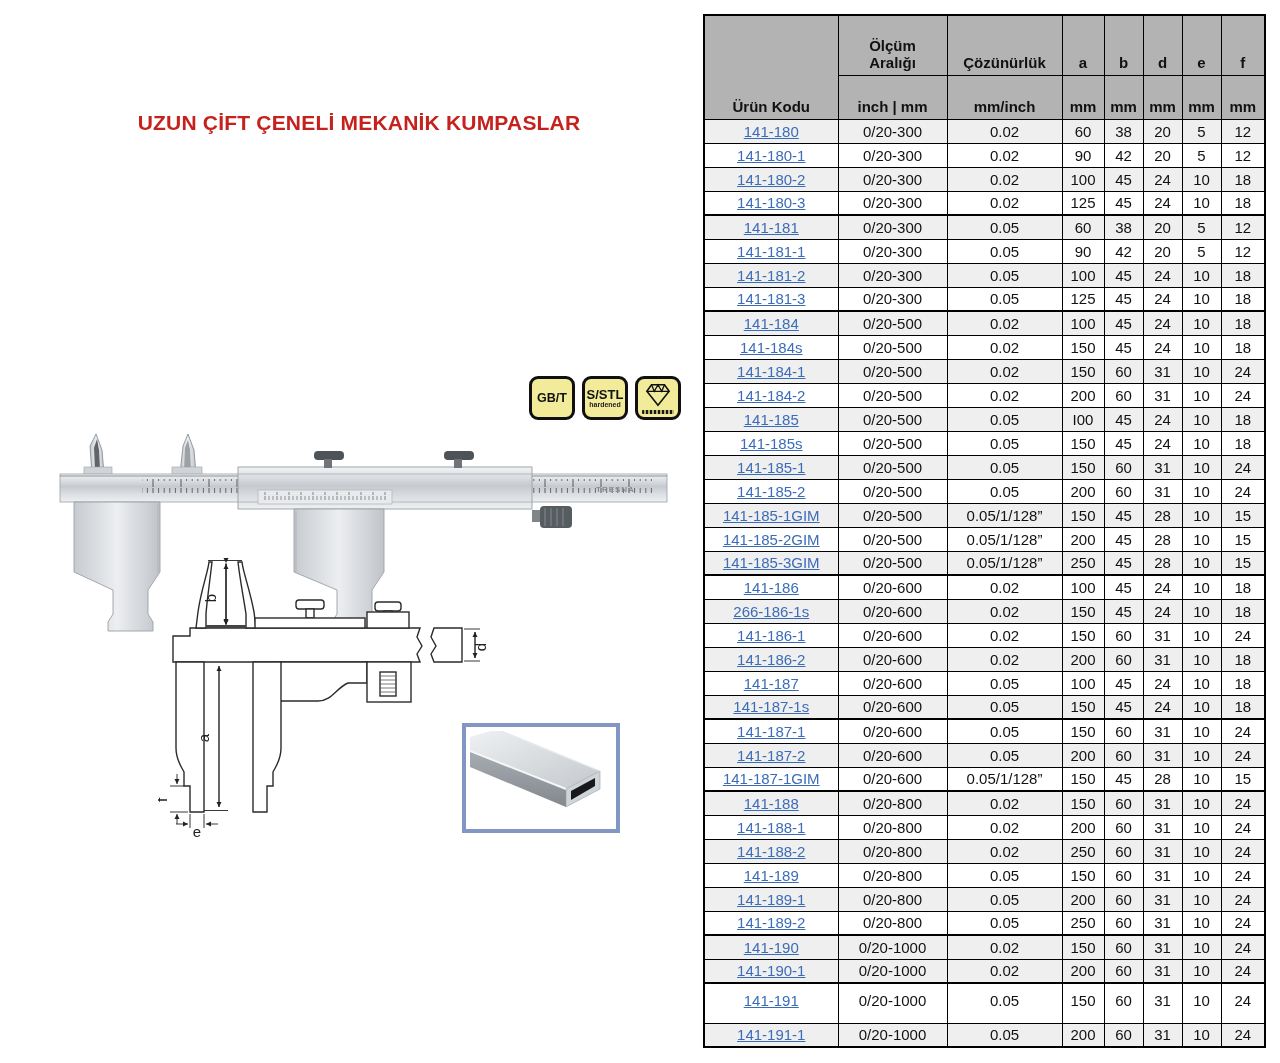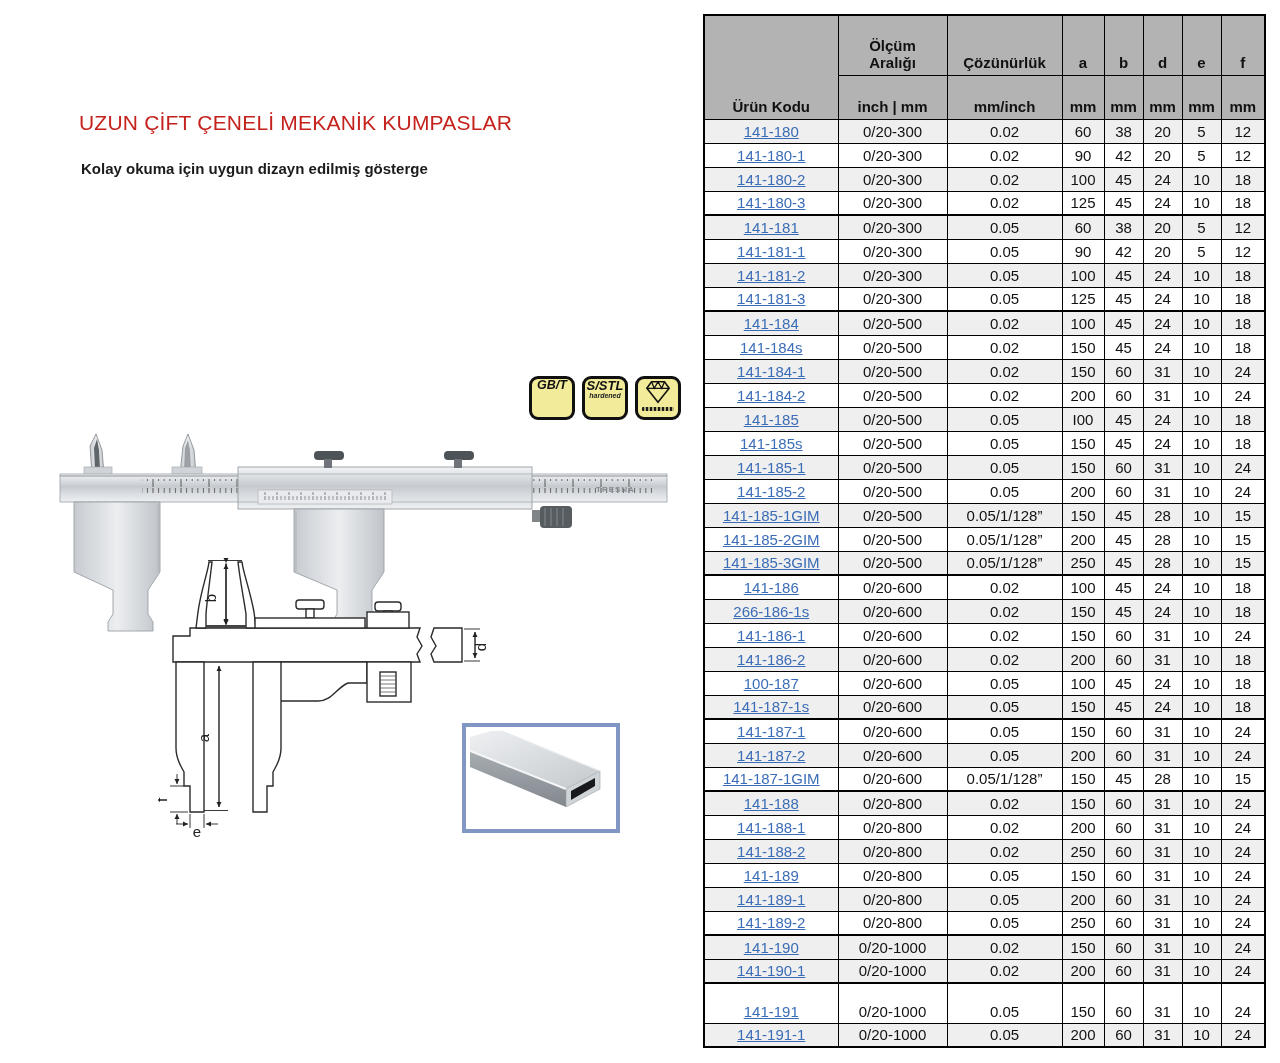--- a/index.html
+++ b/index.html
@@ -10,31 +10,31 @@
     --yellow:#f1eb9a;
   }
   *{box-sizing:border-box}
   html,body{margin:0;padding:0}
   body{
     width:1280px;height:1063px;position:relative;overflow:hidden;
     background:#fff;font-family:"Liberation Sans",sans-serif;color:#111;
   }
   .title{
     position:absolute;left:79px;top:111px;width:560px;
-    font-size:21px;font-weight:400;color:var(--red);letter-spacing:.2px;
+    font-size:21px;font-weight:700;color:var(--red);letter-spacing:.2px;text-align:center;
   }
   .features{
     position:absolute;left:81px;top:157px;
     font-size:15px;font-weight:700;color:#1b1b1b;line-height:24px;
   }
   .badges{position:absolute;left:529px;top:376px;display:flex;gap:7px}
   .badge{
     width:46px;height:44px;background:var(--yellow);
     border:3px solid #101010;border-radius:9px;
-    display:flex;flex-direction:column;align-items:center;font-style:italic;
+    display:flex;flex-direction:column;align-items:center;justify-content:center;
   }
   .b-main{font-weight:700;font-size:12.5px;color:#111;line-height:13px}
   .b-sub{font-weight:700;font-size:7px;color:#222;line-height:8px}
   .smudge{
     width:32px;height:4px;margin-top:2px;border-radius:1px;
     background:repeating-linear-gradient(90deg,#1a1a1a 0 2px,rgba(0,0,0,.25) 2px 4px);
   }
   .photo-svg{position:absolute;left:12px;top:432px}
   .diagram-svg{position:absolute;left:158px;top:552px}
   .inset{
@@ -53,33 +53,32 @@
   }
   table.spec thead th{
     background:var(--hdr);font-weight:700;vertical-align:bottom;
     padding:2px 1px 4px;
   }
   tr.h1 th{height:60px}
   tr.h2 th{height:44px}
   table.spec td{height:24px;padding:0 2px}
   tr.shaded td{background:var(--rowg)}
   tr.thick-top td{border-top:2px solid #000}
-  tr.tall td{height:40px;vertical-align:bottom;padding-bottom:3px}
+  tr.tall td{height:40px;vertical-align:bottom;padding-bottom:14px}
   .code-link{color:var(--link);cursor:pointer}
   .dim-label{font-size:15px;fill:#222}
 </style>
 </head>
 <body>
 
 <div class="page">
 
   <div class="title">UZUN ÇİFT ÇENELİ MEKANİK KUMPASLAR</div>
 
   <div class="features">
-    <div>Kolay okuma için uygun dizayn edilmiş  gösterge</div>
   </div>
 
   <div class="badges">
     <div class="badge">
       <span class="b-main">GB/T</span>
     </div>
     <div class="badge">
       <span class="b-main" style="font-size:13px">S/STL</span>
       <span class="b-sub">hardened</span>
     </div>
@@ -502,21 +501,21 @@
           <td><a class="code-link" href="#">141-186-2</a></td>
           <td>0/20-600</td>
           <td>0.02</td>
           <td>200</td>
           <td>60</td>
           <td>31</td>
           <td>10</td>
           <td>18</td>
         </tr>
         <tr>
-          <td><a class="code-link" href="#">100-187</a></td>
+          <td><a class="code-link" href="#">141-187</a></td>
           <td>0/20-600</td>
           <td>0.05</td>
           <td>100</td>
           <td>45</td>
           <td>24</td>
           <td>10</td>
           <td>18</td>
         </tr>
         <tr class="shaded">
           <td><a class="code-link" href="#">141-187-1s</a></td>

